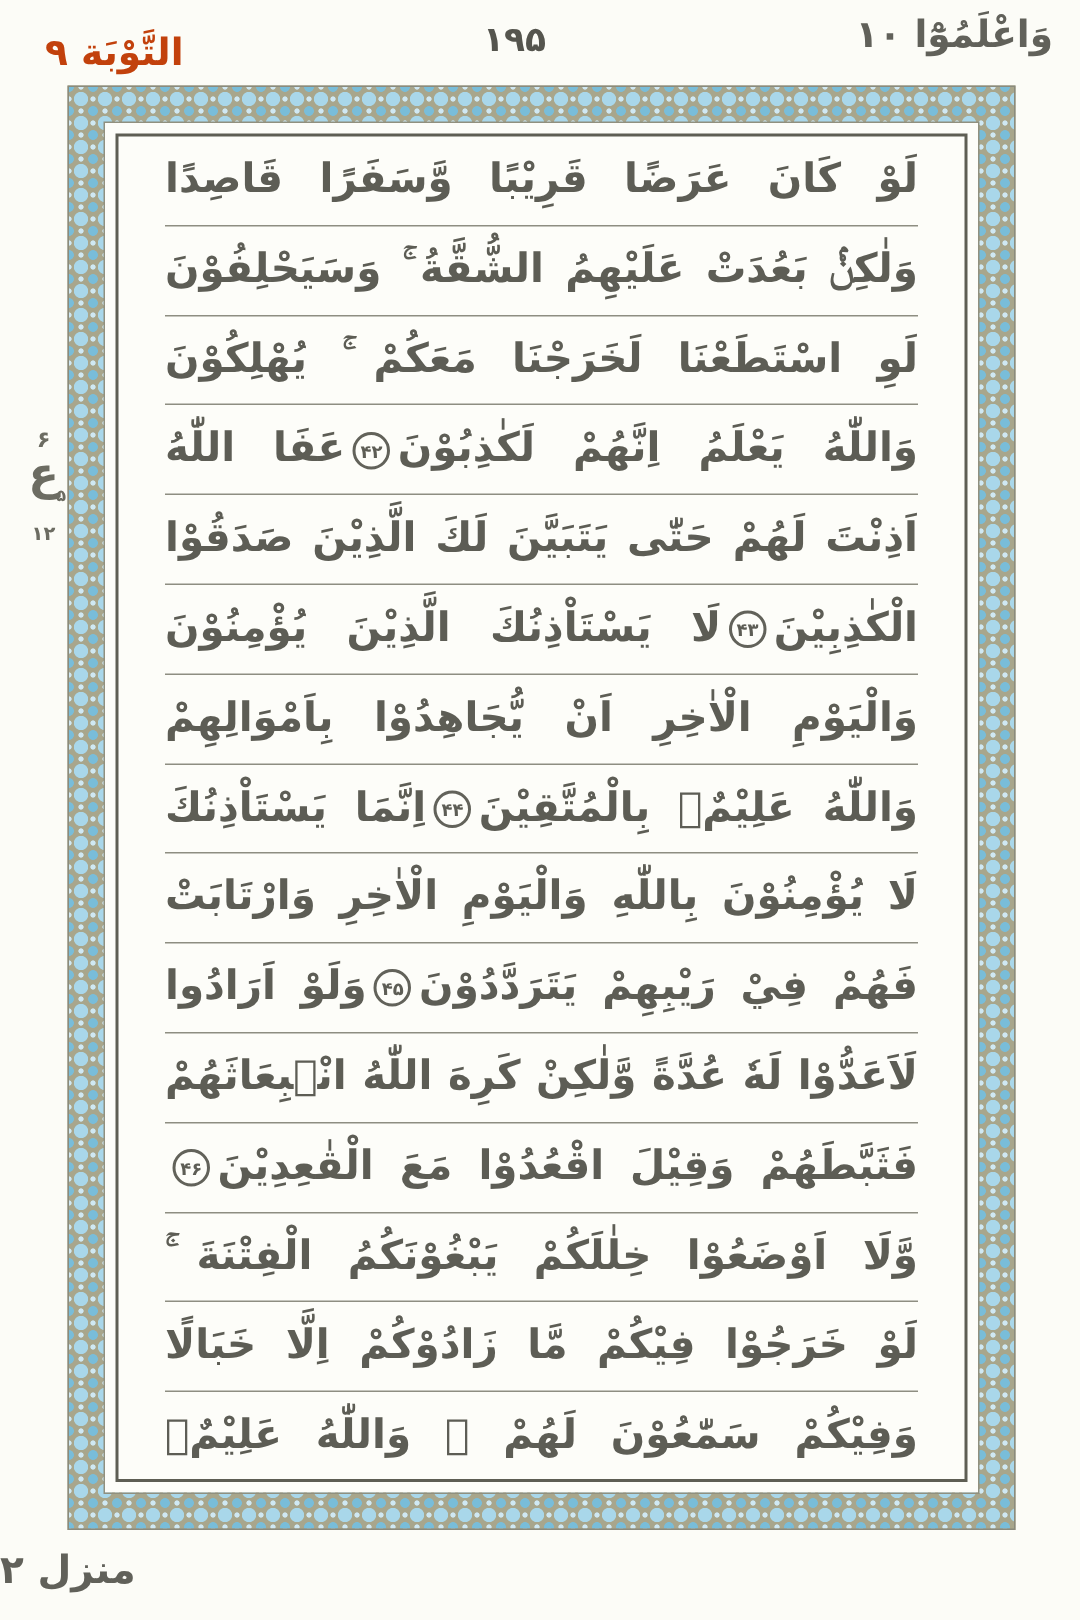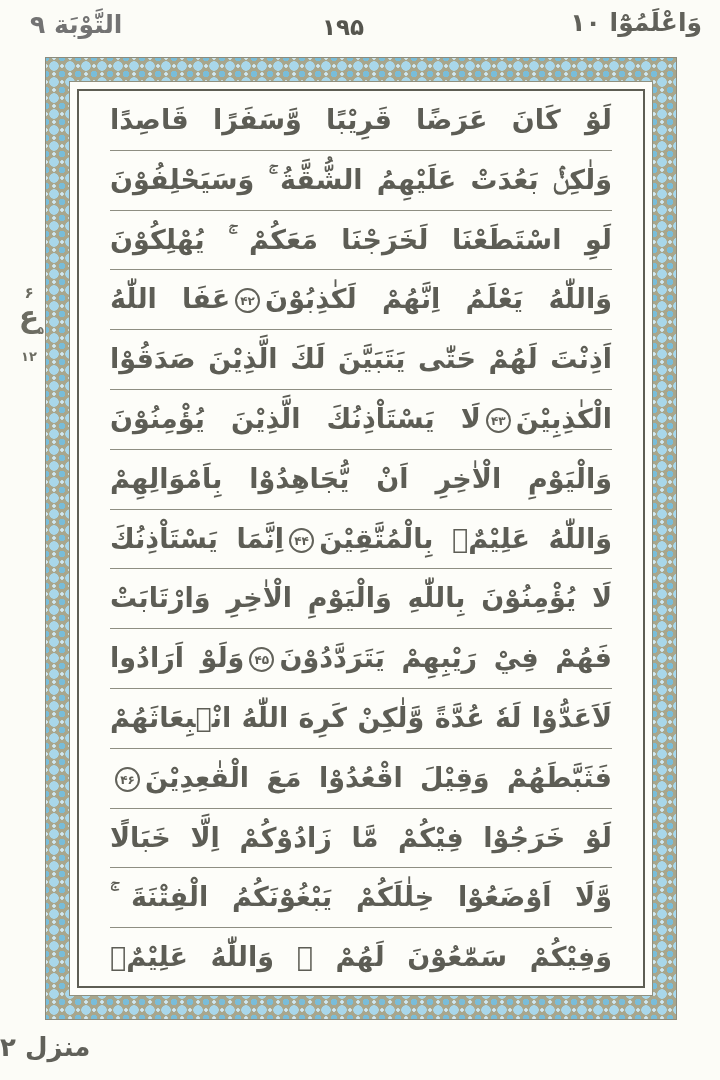--- a/index.html
+++ b/index.html
@@ -16,22 +16,22 @@
   .hdr { position:absolute; top:0; left:0; width:100%; height:56px; }
   .juz-label {
     position:absolute; top:8px; right:18px;
     font-size:25px; font-weight:700; direction:rtl; color:#61615a;margin-left:32px;
   }
   .page-number {
     position:absolute; top:14px; left:322px; width:80px;
     text-align:left; font-size:23px; font-weight:700; color:#55554e;
   }
   .surah-label {
-    position:absolute; top:10px; left:30px;
-    font-size:25px; font-weight:700; direction:rtl; color:#737373;
+    position:absolute; top:20px; left:30px;
+    font-size:25px; font-weight:700; direction:rtl; color:#c2410c;
   }
 
   
   .frame {
     position:absolute; left:45px; top:57px; width:632px; height:963px;
     border:1px solid #8b8b7d;
     background-color:#a8a68c;
     background-image:
       radial-gradient(circle, #a9d7ea 0 4.5px, rgba(0,0,0,0) 5px),
       radial-gradient(circle, #79bdd9 0 3px,   rgba(0,0,0,0) 3.5px),
@@ -112,21 +112,21 @@
         <div class="line"><span>لَوِ اسْتَطَعْنَا لَخَرَجْنَا مَعَكُمْ ۚ يُهْلِكُوْنَ اَنْفُسَهُمْ ۚ</span></div>
         <div class="line"><span>وَاللّٰهُ يَعْلَمُ اِنَّهُمْ لَكٰذِبُوْنَ</span><span class="aya">۴۲</span><span>عَفَا اللّٰهُ عَنْكَ ۚ لِمَ</span></div>
         <div class="line"><span>اَذِنْتَ لَهُمْ حَتّٰى يَتَبَيَّنَ لَكَ الَّذِيْنَ صَدَقُوْا وَتَعْلَمَ</span></div>
         <div class="line"><span>الْكٰذِبِيْنَ</span><span class="aya">۴۳</span><span>لَا يَسْتَاْذِنُكَ الَّذِيْنَ يُؤْمِنُوْنَ بِاللّٰهِ</span></div>
         <div class="line"><span>وَالْيَوْمِ الْاٰخِرِ اَنْ يُّجَاهِدُوْا بِاَمْوَالِهِمْ وَاَنْفُسِهِمْ ۗ</span></div>
         <div class="line"><span>وَاللّٰهُ عَلِيْمٌۢ بِالْمُتَّقِيْنَ</span><span class="aya">۴۴</span><span>اِنَّمَا يَسْتَاْذِنُكَ الَّذِيْنَ</span></div>
         <div class="line"><span>لَا يُؤْمِنُوْنَ بِاللّٰهِ وَالْيَوْمِ الْاٰخِرِ وَارْتَابَتْ قُلُوْبُهُمْ</span></div>
         <div class="line"><span>فَهُمْ فِيْ رَيْبِهِمْ يَتَرَدَّدُوْنَ</span><span class="aya">۴۵</span><span>وَلَوْ اَرَادُوا الْخُرُوْجَ</span></div>
         <div class="line"><span>لَاَعَدُّوْا لَهٗ عُدَّةً وَّلٰكِنْ كَرِهَ اللّٰهُ انْۢبِعَاثَهُمْ</span></div>
         <div class="line"><span>فَثَبَّطَهُمْ وَقِيْلَ اقْعُدُوْا مَعَ الْقٰعِدِيْنَ</span><span class="aya">۴۶</span></div>
+        <div class="line"><span>وَّلَا اَوْضَعُوْا خِلٰلَكُمْ يَبْغُوْنَكُمُ الْفِتْنَةَ ۚ</span></div>
         <div class="line"><span>لَوْ خَرَجُوْا فِيْكُمْ مَّا زَادُوْكُمْ اِلَّا خَبَالًا</span></div>
-        <div class="line"><span>وَّلَا اَوْضَعُوْا خِلٰلَكُمْ يَبْغُوْنَكُمُ الْفِتْنَةَ ۚ</span></div>
         <div class="line"><span>وَفِيْكُمْ سَمّٰعُوْنَ لَهُمْ ۗ وَاللّٰهُ عَلِيْمٌۢ بِالظّٰلِمِيْنَ</span></div>
       </div>
   </div>
 
   <div class="manzil">منزل ۲</div>
 
 </div>
 
 </body></html>

